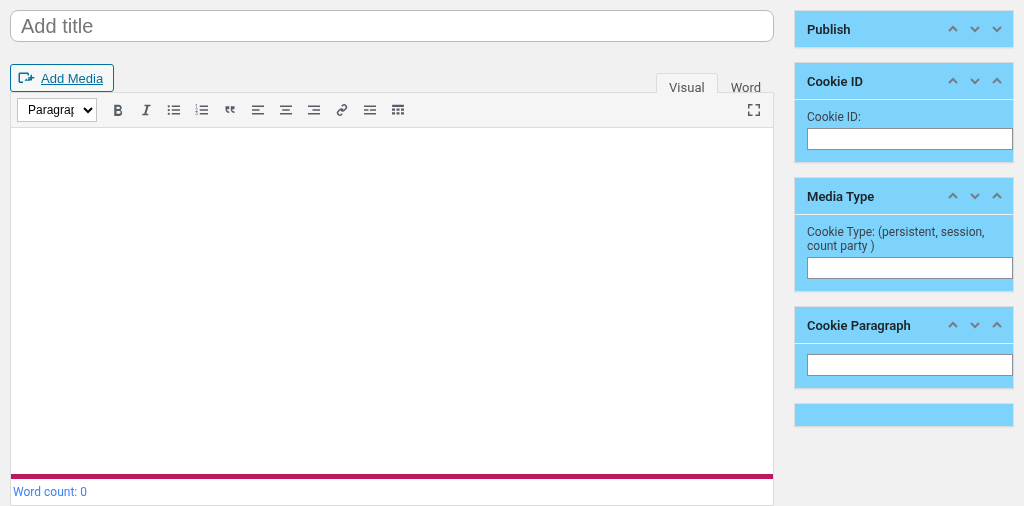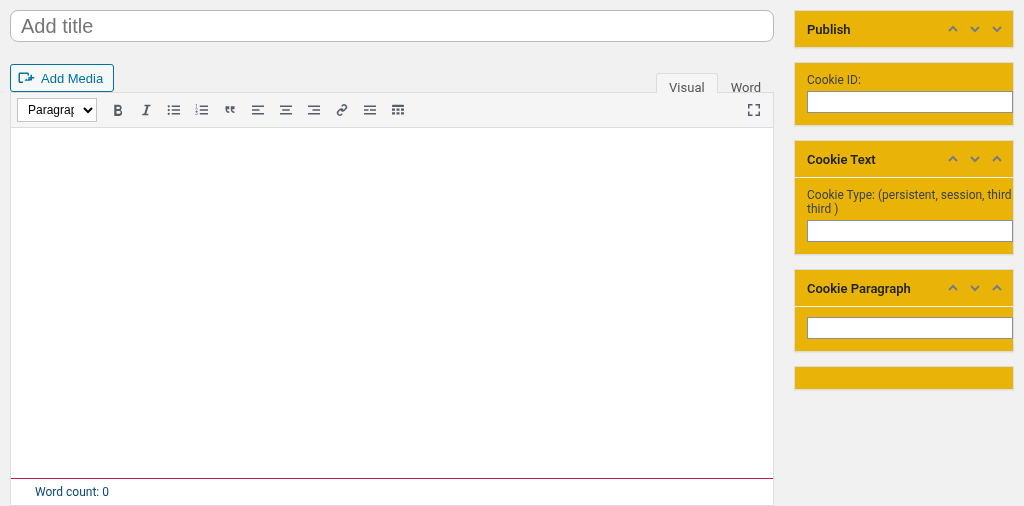--- a/index.html
+++ b/index.html
@@ -75,20 +75,21 @@
     gap: 6px;
     background: #f6f7f7;
     border: 1px solid #0071a1;
     color: #0071a1;
     font-size: 13px;
     padding: 4px 10px 4px 6px;
     border-radius: 3px;
     cursor: pointer;
     height: 28px;
     box-sizing: border-box;
+    text-decoration: underline;
   }
   .add-media-btn svg { width: 18px; height: 18px; }
   .editor-tabs {
     display: flex;
     align-items: flex-end;
     height: 100%;
   }
   .editor-tab {
     font-size: 13px;
     color: #555;
@@ -143,30 +144,30 @@
     cursor: pointer;
     border-radius: 2px;
   }
   .tb-btn svg { width: 18px; height: 18px; fill: currentColor; }
   .tb-spacer { flex: 1; }
   .content-area {
     flex: 1;
     background: #fff;
   }
   .status-bar {
-    border-top: 1px solid #be185d;
+    border-top: 5px solid #be185d;
     background: #fff;
     font-size: 12px;
-    color: #0c4a6e;
-    padding: 6px 24px;
+    color: #3b82f6;
+    padding: 6px 2px;
   }
 
   
   .postbox {
-    background: #eab308;
+    background: #7dd3fc;
     border: 1px solid #dcdcde;
     box-shadow: 0 1px 1px rgba(0,0,0,.04);
   }
   .postbox-header {
     display: flex;
     align-items: center;
     justify-content: space-between;
     padding: 0 8px 0 12px;
     height: 36px;
     border-bottom: 1px solid #f0f0f1;
@@ -355,49 +356,69 @@
             <span class="chev">
                 <svg viewBox="0 0 12 12">
                   <polyline points="2,4 6,8 10,4"></polyline>
                 </svg>
               </span>
           </span>
         </div>
       </div>
 
       <div class="postbox">
+        <div class="postbox-header">
+          <span class="postbox-title">Cookie ID</span>
+          <span class="postbox-controls">
+            <span class="chev">
+                <svg viewBox="0 0 12 12">
+                  <polyline points="2,8 6,4 10,8"></polyline>
+                </svg>
+              </span>
+            <span class="chev">
+                <svg viewBox="0 0 12 12">
+                  <polyline points="2,4 6,8 10,4"></polyline>
+                </svg>
+              </span>
+            <span class="chev">
+                <svg viewBox="0 0 12 12">
+                  <polyline points="2,8 6,4 10,8"></polyline>
+                </svg>
+              </span>
+          </span>
+        </div>
         <div class="postbox-body">
           <div class="meta-label">Cookie ID:</div>
           <input class="meta-input" type="text" value="" style="">
         </div>
       </div>
 
       <div class="postbox">
         <div class="postbox-header">
-          <span class="postbox-title">Cookie Text</span>
+          <span class="postbox-title">Media Type</span>
           <span class="postbox-controls">
             <span class="chev">
                 <svg viewBox="0 0 12 12">
                   <polyline points="2,8 6,4 10,8"></polyline>
                 </svg>
               </span>
             <span class="chev">
                 <svg viewBox="0 0 12 12">
                   <polyline points="2,4 6,8 10,4"></polyline>
                 </svg>
               </span>
             <span class="chev">
                 <svg viewBox="0 0 12 12">
                   <polyline points="2,8 6,4 10,8"></polyline>
                 </svg>
               </span>
           </span>
         </div>
         <div class="postbox-body">
-          <div class="meta-label">Cookie Type: (persistent, session, third third )</div>
+          <div class="meta-label">Cookie Type: (persistent, session, count party )</div>
           <input class="meta-input" type="text" value="" style="">
         </div>
       </div>
 
       <div class="postbox">
         <div class="postbox-header">
           <span class="postbox-title">Cookie Paragraph</span>
           <span class="postbox-controls">
             <span class="chev">
                 <svg viewBox="0 0 12 12">

